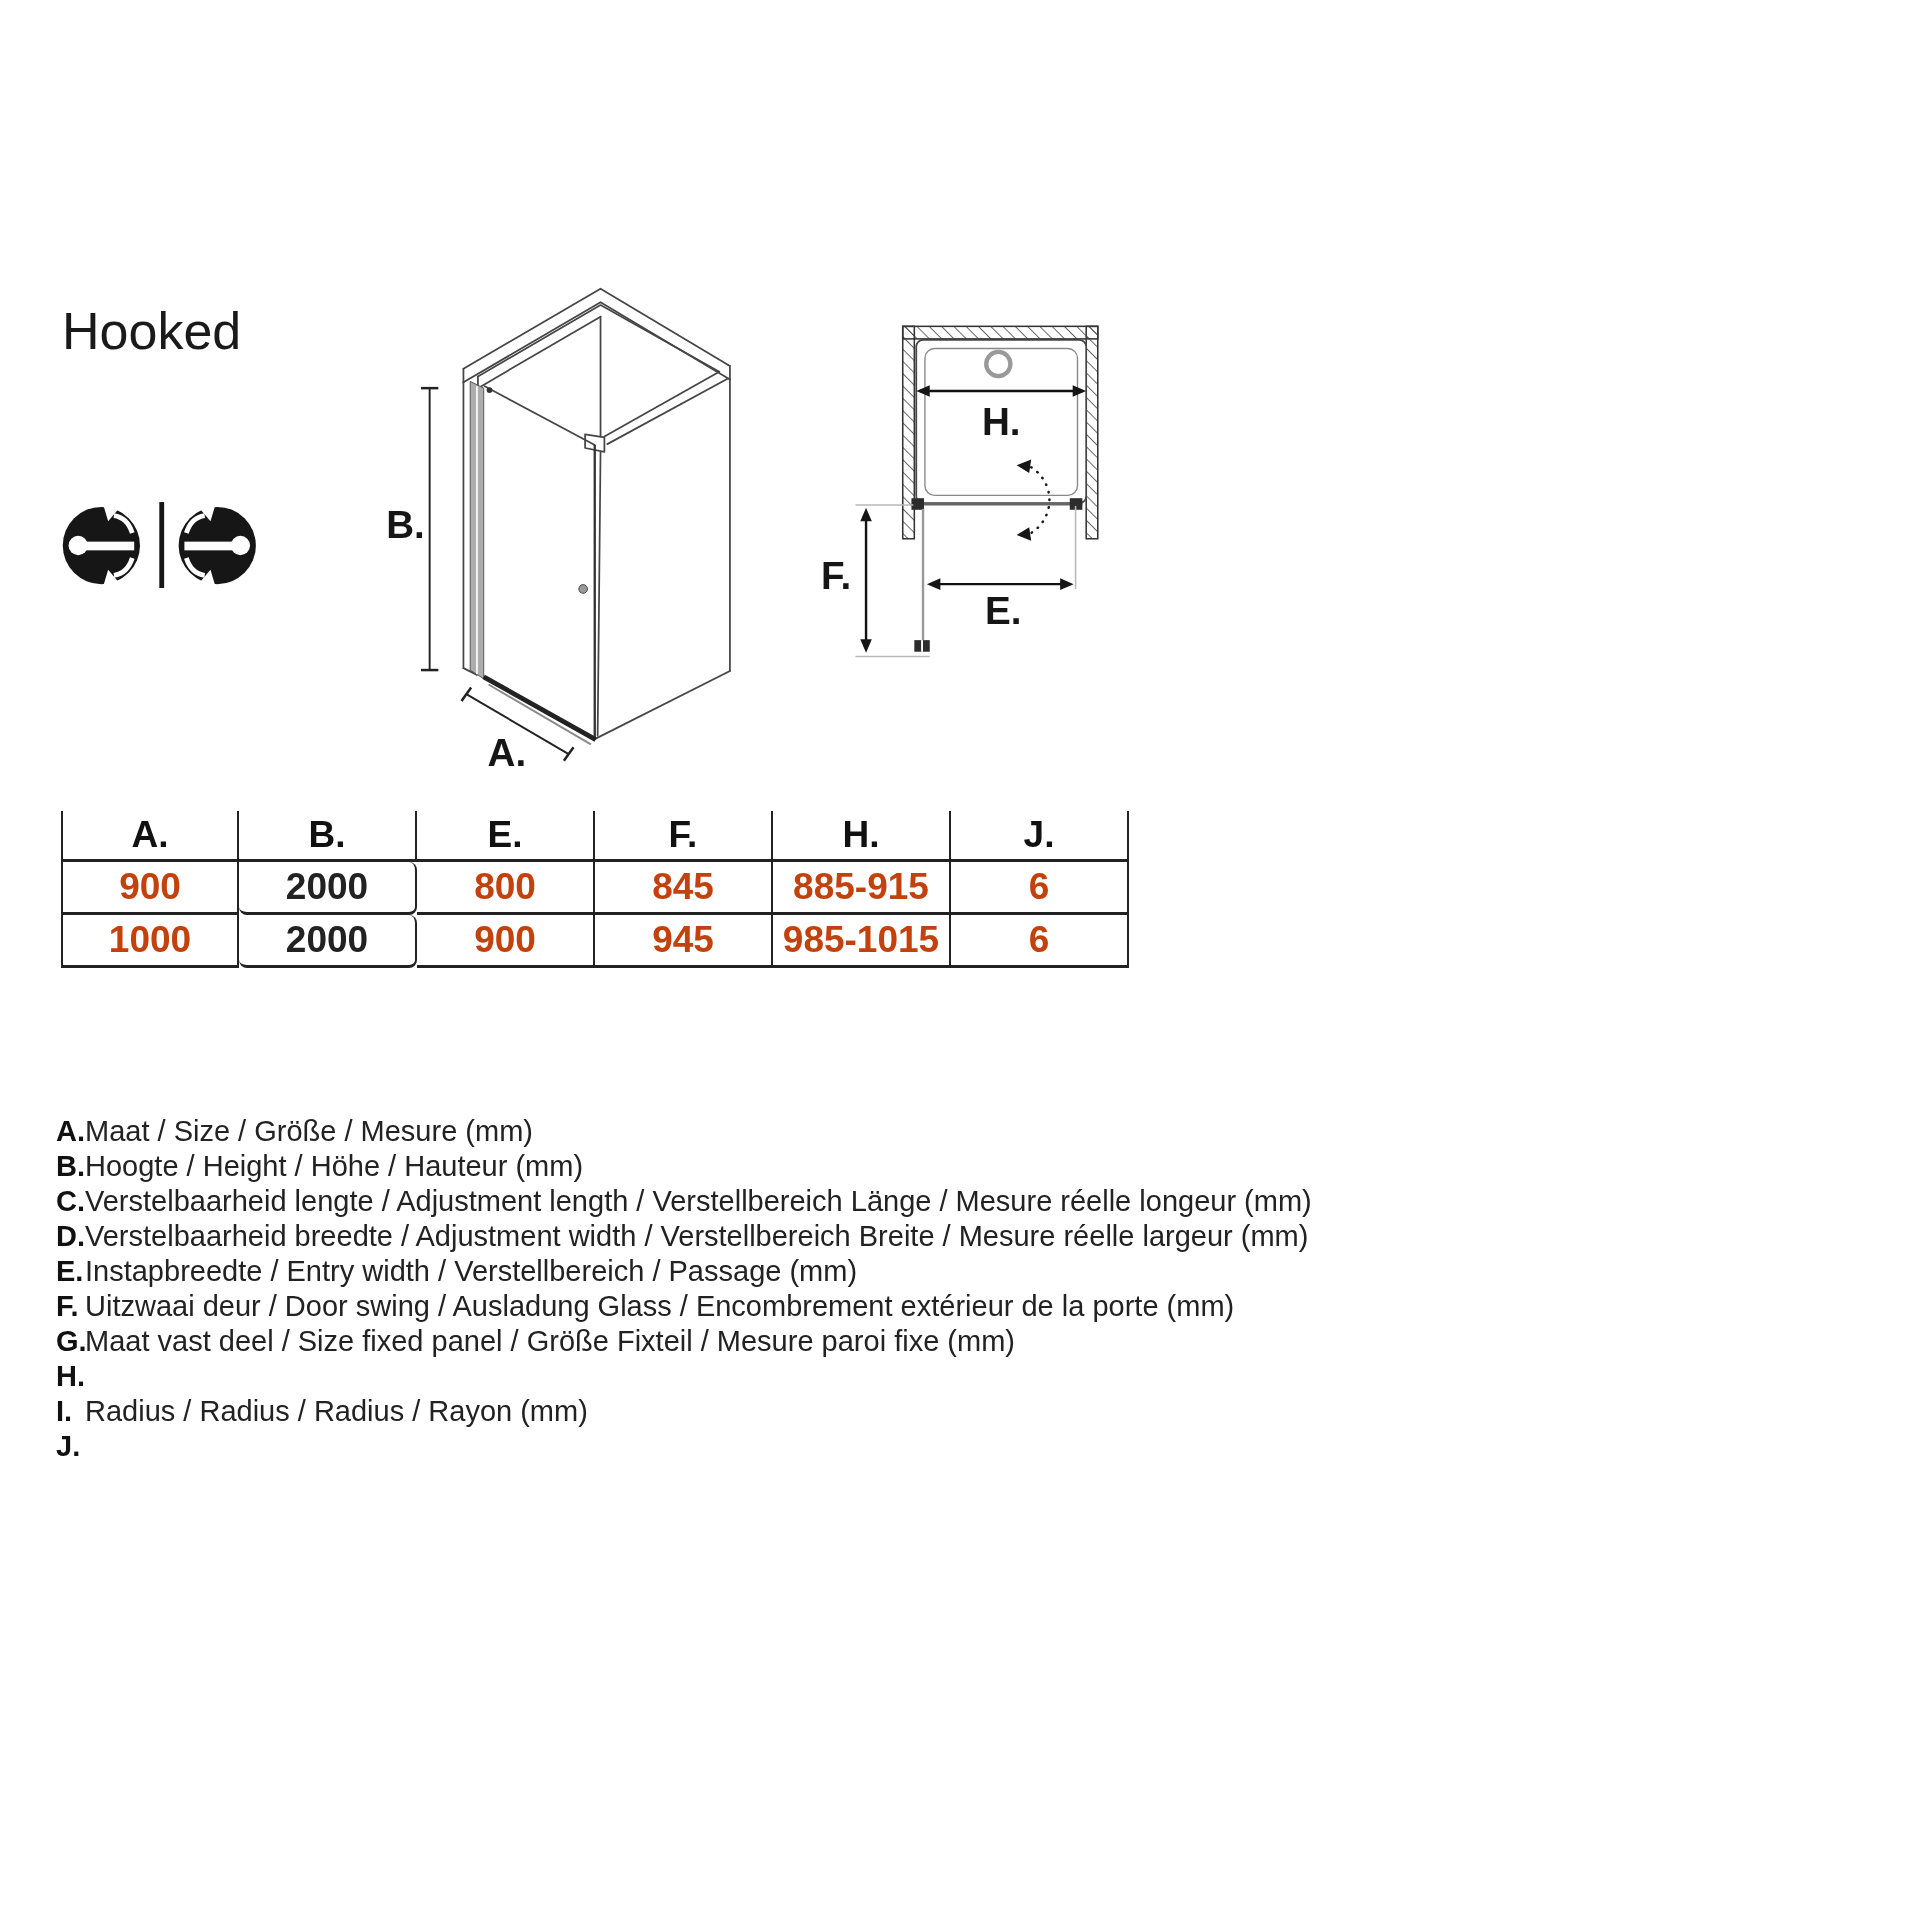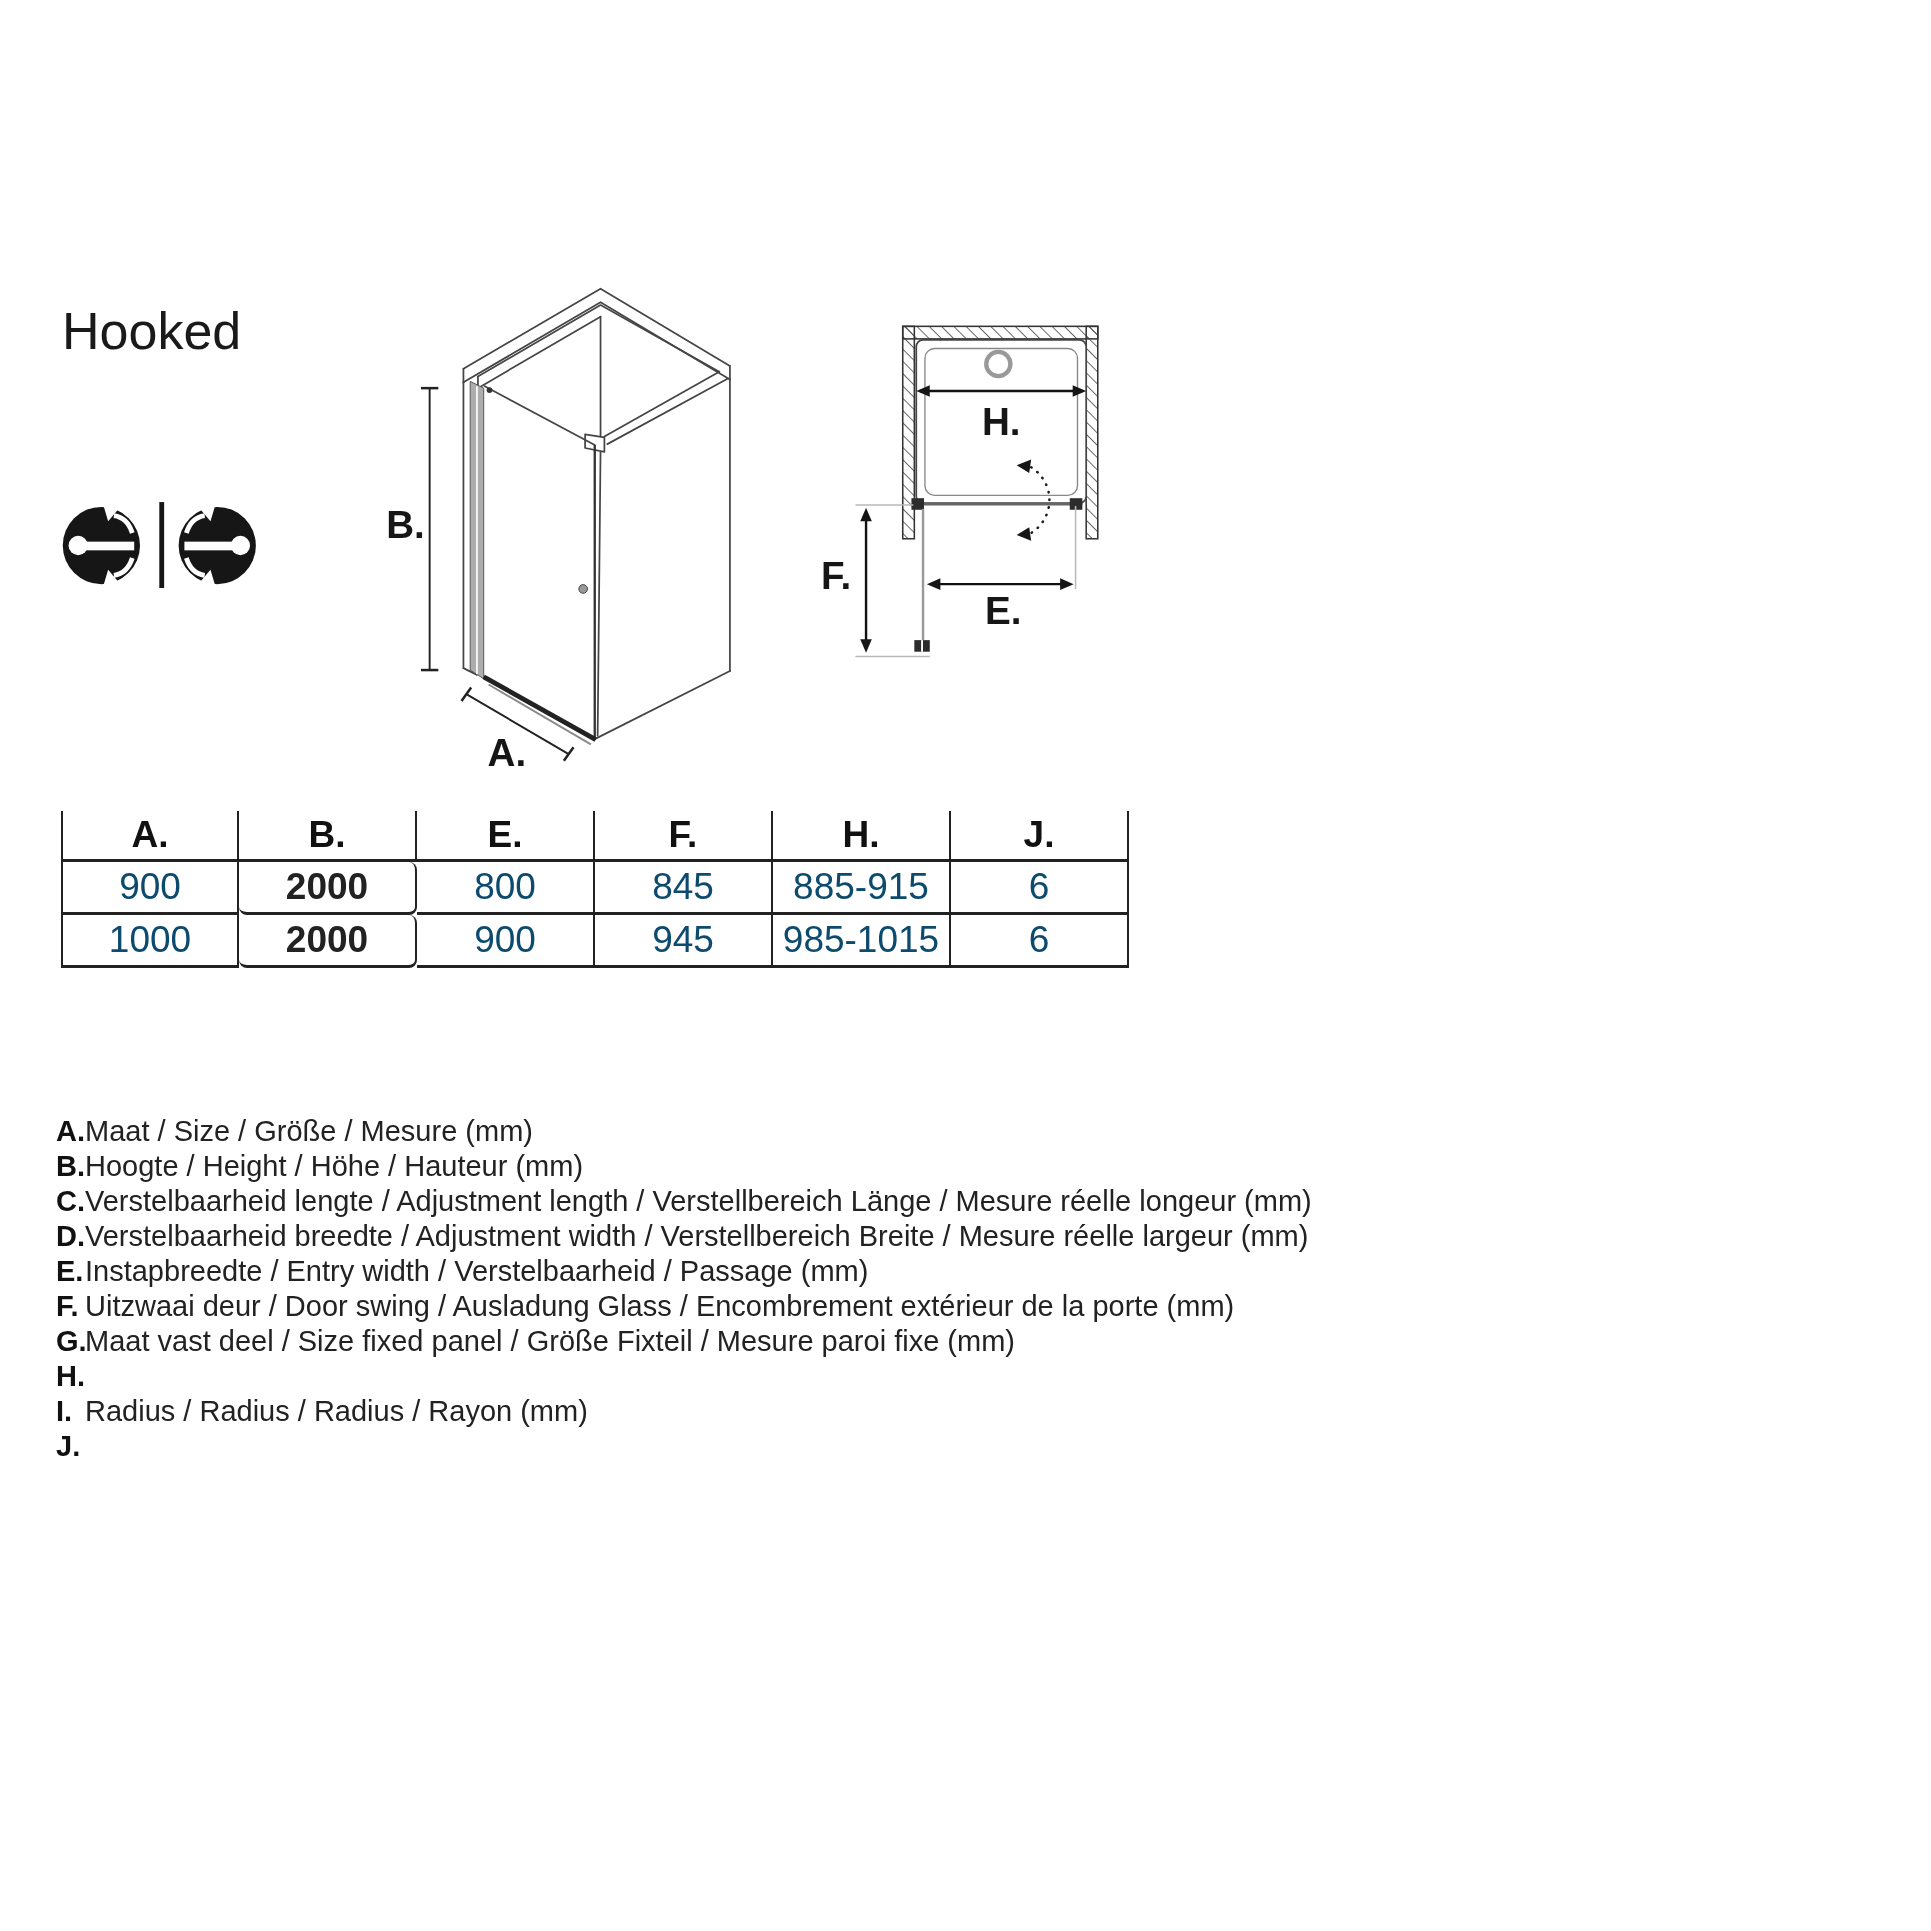--- a/index.html
+++ b/index.html
@@ -10,21 +10,21 @@
   .art{position:absolute;left:0;top:0;}
 
   
   .spec-table{position:absolute;left:61px;top:811px;width:1066px;
               display:grid;grid-template-columns:repeat(6,178px);
               grid-template-rows:51px 53px 53px;box-sizing:border-box;}
   .spec-table .cell{box-sizing:border-box;display:flex;align-items:center;justify-content:center;
                     border-right:2.9px solid #222;font-size:37px;}
   .spec-table .cell.c0{border-left:2.9px solid #222;}
   .spec-table .cell.hdr{font-weight:bold;color:#111;border-bottom:3.9px solid #222;}
-  .spec-table .cell.val{color:#0c4a6e;border-bottom:3.9px solid #222;font-weight:400;}
+  .spec-table .cell.val{color:#c2410c;border-bottom:3.9px solid #222;font-weight:700;}
   .spec-table .cell.val.bcol{color:#222;font-weight:600;border-radius:8px;}
 
   
   .legend{position:absolute;left:56px;top:1114px;font-size:29px;line-height:35px;color:#222;}
   .legend .row{display:flex;}
   .legend .key{font-weight:bold;width:29px;flex:0 0 29px;color:#111;}
   .legend .txt{white-space:nowrap;}
 
   
   .ln{stroke:#454545;stroke-width:1.8;fill:none;stroke-linejoin:round;stroke-linecap:round;}
@@ -202,21 +202,21 @@
     <div class="row">
         <span class="key">C.</span>
         <span class="txt">Verstelbaarheid lengte / Adjustment length / Verstellbereich Länge / Mesure réelle longeur (mm)</span>
       </div>
     <div class="row">
         <span class="key">D.</span>
         <span class="txt">Verstelbaarheid breedte / Adjustment width / Verstellbereich Breite / Mesure réelle largeur (mm)</span>
       </div>
     <div class="row">
         <span class="key">E.</span>
-        <span class="txt">Instapbreedte / Entry width / Verstelbaarheid / Passage (mm)</span>
+        <span class="txt">Instapbreedte / Entry width / Verstellbereich / Passage (mm)</span>
       </div>
     <div class="row">
         <span class="key">F.</span>
         <span class="txt">Uitzwaai deur / Door swing / Ausladung Glass / Encombrement extérieur de la porte (mm)</span>
       </div>
     <div class="row">
         <span class="key">G.</span>
         <span class="txt">Maat vast deel / Size fixed panel / Größe Fixteil / Mesure paroi fixe (mm)</span>
       </div>
     <div class="row">

